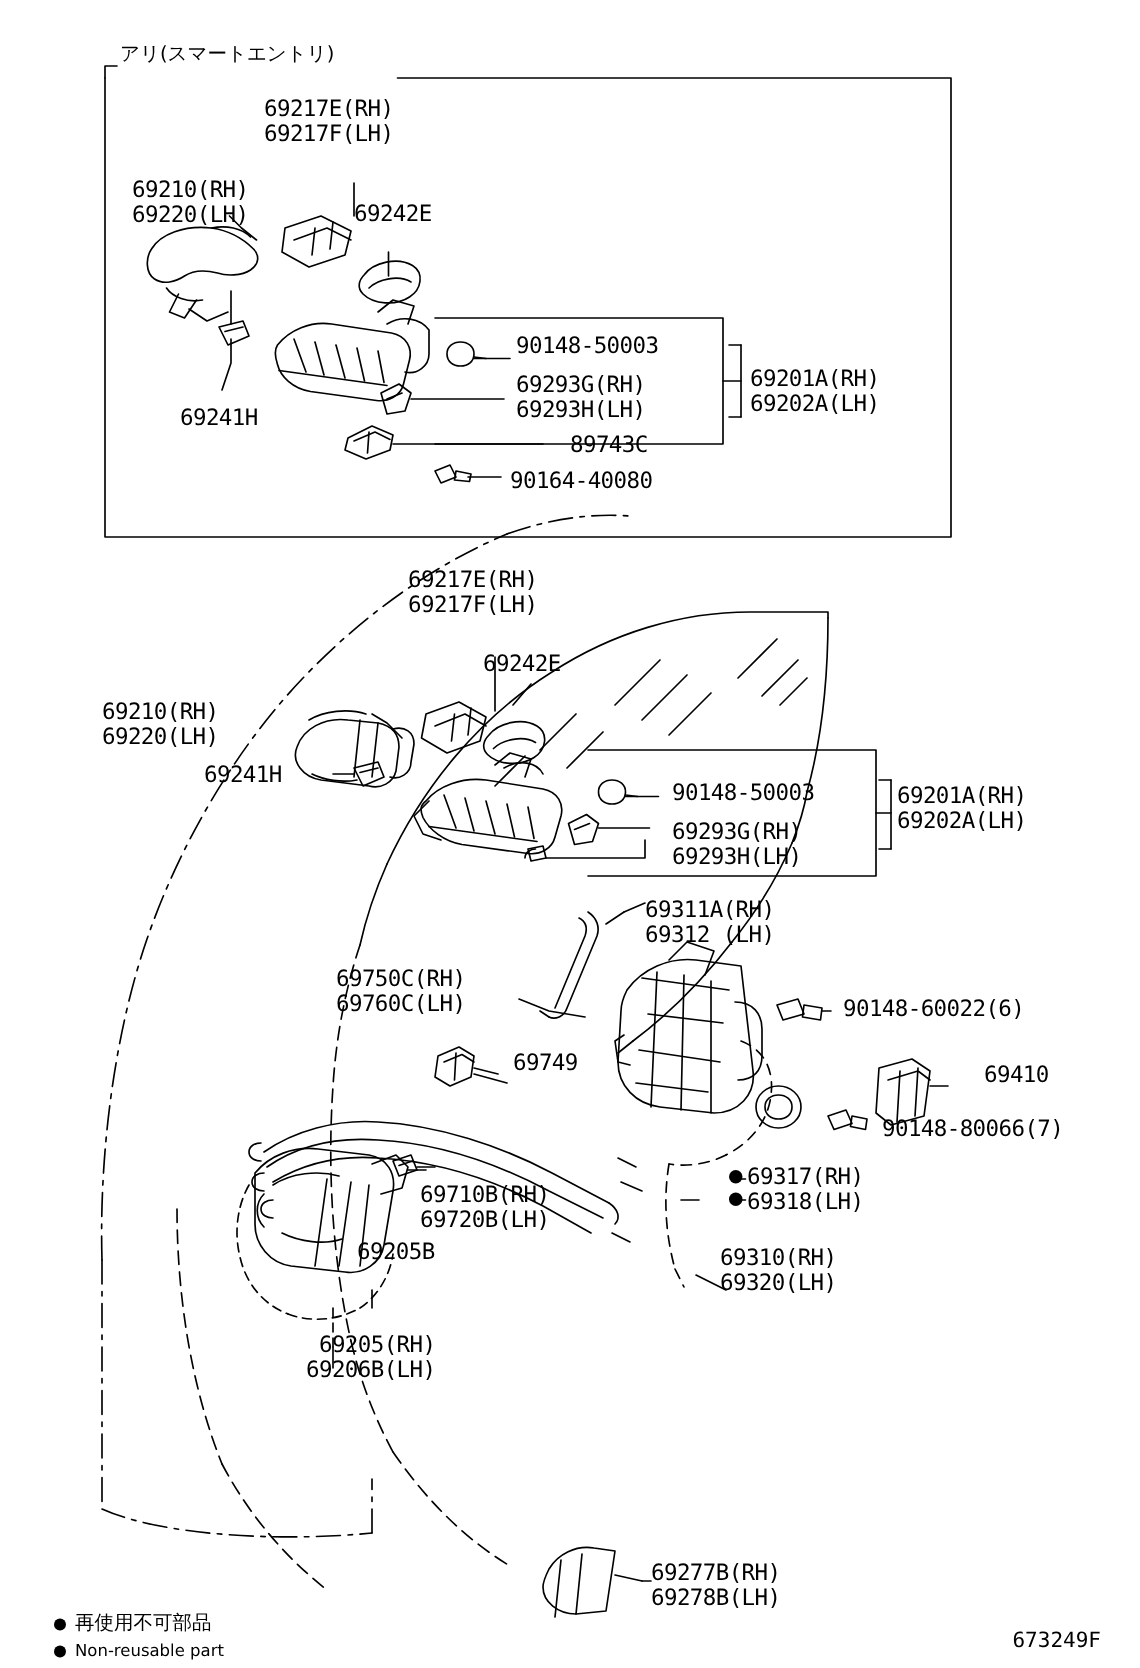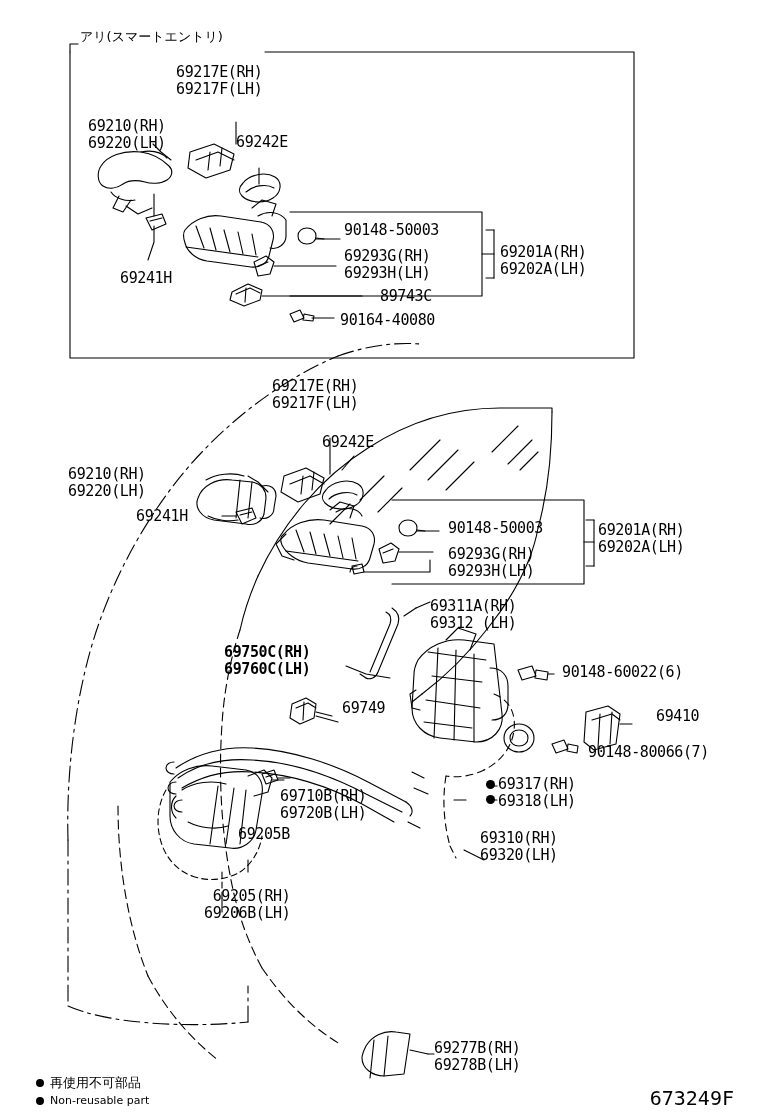--- a/index.html
+++ b/index.html
@@ -8,21 +8,21 @@
   #stage{position:absolute;left:0;top:0;width:756px;height:1112px;}
   svg.layer{position:absolute;left:0;top:0;width:760px;height:1112px;pointer-events:none;}
   .lbl{position:absolute;white-space:pre;font-family:"DejaVu Sans Mono","Liberation Mono",monospace;
        font-size:15px;line-height:17px;letter-spacing:-0.4px;color:#000;}
   .lbl.jp{font-family:"DejaVu Sans","Liberation Sans",sans-serif;font-size:13px;letter-spacing:0px;}
   .legend{position:absolute;left:36px;top:1074px;font-size:13px;line-height:18px;}
   .legend .row{display:flex;align-items:center;gap:6px;}
   .legend .dot{width:8px;height:8px;border-radius:50%;background:#000;display:inline-block;}
   .legend .jpt{font-family:"DejaVu Sans","Liberation Sans",sans-serif;font-size:13px;}
   .legend .ent{font-family:"DejaVu Sans","Liberation Sans",sans-serif;font-size:11px;}
-  .code{position:absolute;right:22px;top:1086px;font-size:20px;letter-spacing:0px;text-align:right;}
+  .code{position:absolute;right:22px;top:1086px;font-size:14px;letter-spacing:0px;text-align:right;}
   .bulletdot{position:absolute;width:9px;height:9px;border-radius:50%;background:#000;}
 </style>
 </head>
 <body>
 
 <div id="stage">
 
   <svg class="layer" viewBox="0 0 760 1112">
     <g fill="none" stroke="#000" stroke-width="1.1" stroke-linecap="round" stroke-linejoin="round">
 
@@ -283,21 +283,21 @@
   <div class="lbl" style="left:68px;top:466px;">69210(RH)
 69220(LH)</div>
   <div class="lbl" style="left:136px;top:508px;">69241H</div>
   <div class="lbl" style="left:448px;top:520px;">90148-50003</div>
   <div class="lbl" style="left:448px;top:546px;">69293G(RH)
 69293H(LH)</div>
   <div class="lbl" style="left:598px;top:522px;">69201A(RH)
 69202A(LH)</div>
   <div class="lbl" style="left:430px;top:598px;">69311A(RH)
 69312 (LH)</div>
-  <div class="lbl" style="left:224px;top:644px;font-weight:bold;">69750C(RH)
+  <div class="lbl" style="left:224px;top:644px;">69750C(RH)
 69760C(LH)</div>
   <div class="lbl" style="left:342px;top:700px;">69749</div>
   <div class="lbl" style="left:562px;top:664px;">90148-60022(6)</div>
   <div class="lbl" style="left:656px;top:708px;">69410</div>
   <div class="lbl" style="left:588px;top:744px;">90148-80066(7)</div>
   <div class="lbl" style="left:498px;top:776px;">69317(RH)
 69318(LH)</div>
   <div class="lbl" style="left:280px;top:772px;margin-top:16px;">69710B(RH)
 69720B(LH)</div>
   <div class="lbl" style="left:452px;top:830px;margin-left:28px;">69310(RH)

